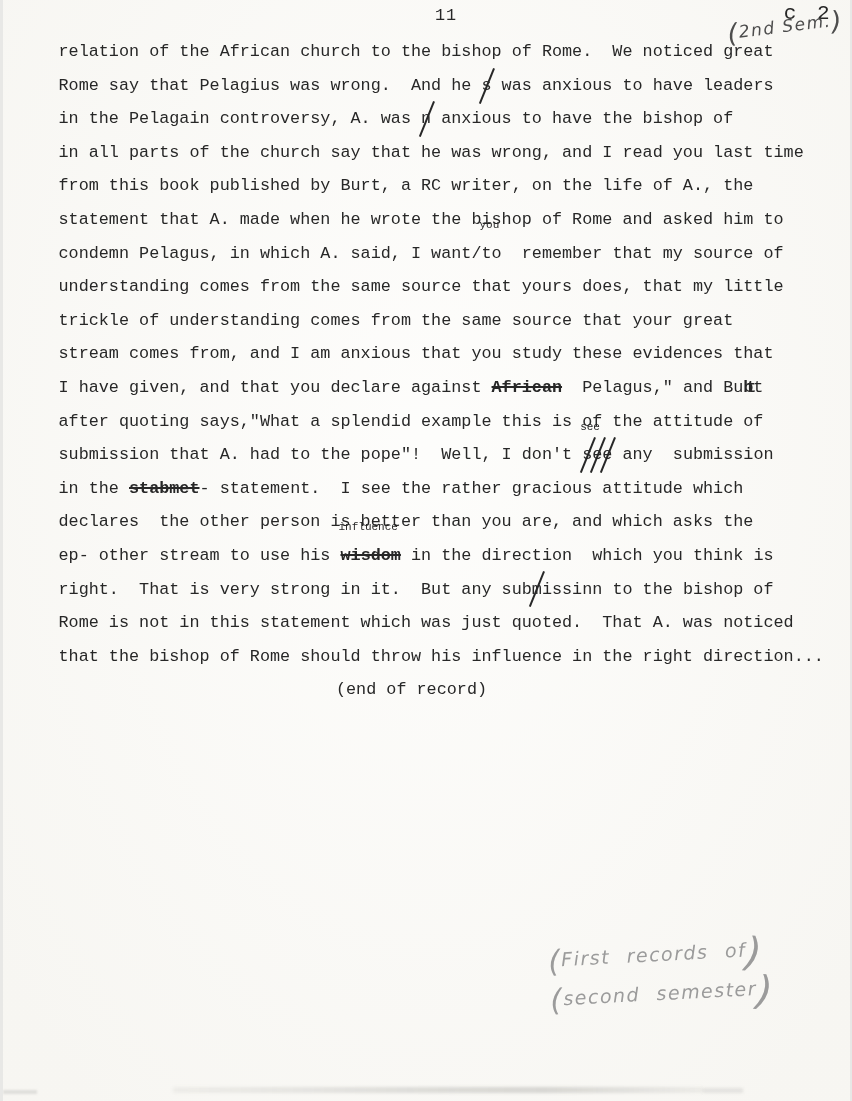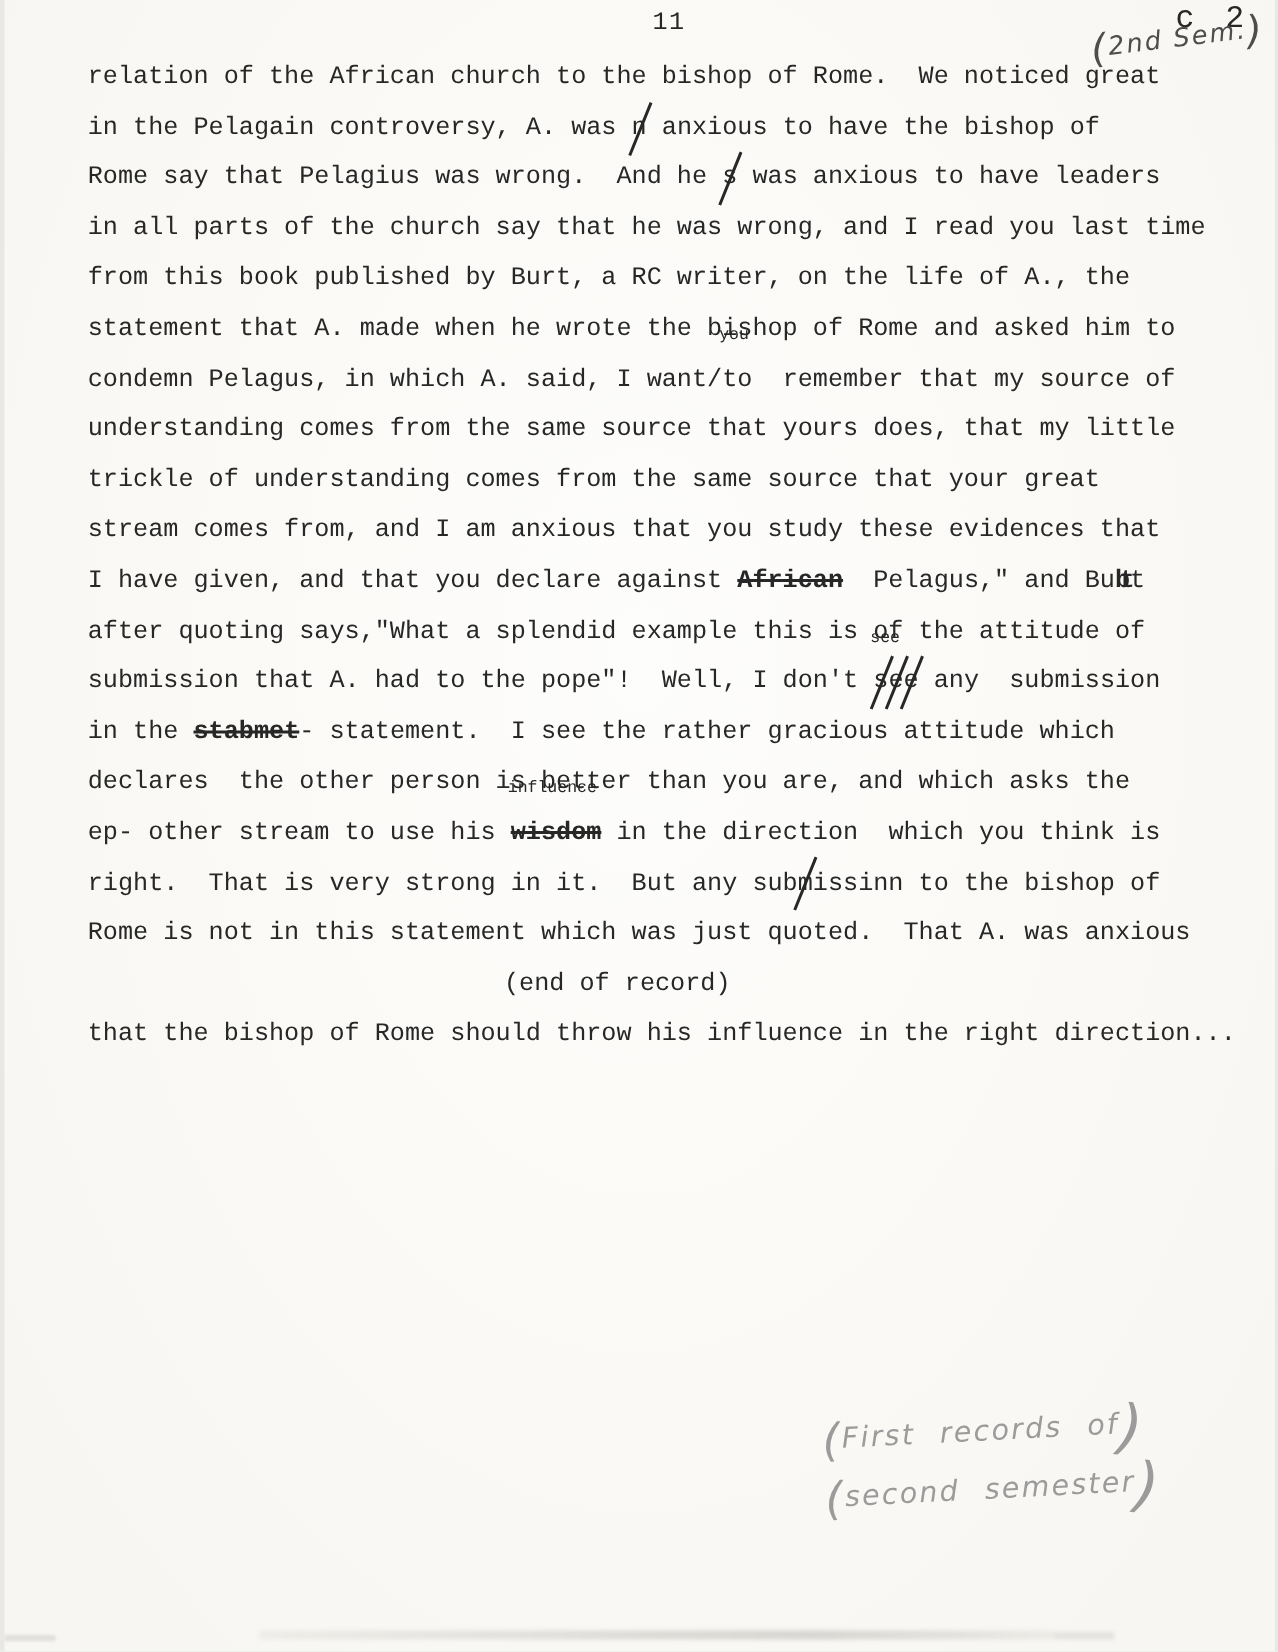--- a/index.html
+++ b/index.html
@@ -81,39 +81,39 @@
 <div class="sheet">
 
   <div class="pageno">11</div>
 
   <div class="corner-typed">c 2</div>
 
   <div class="corner-hand"><span class="bigparen">(</span><span>2nd Sem.</span><span class="bigparen">)</span></div>
 
   <div class="body">
       <div class="tline"><span>relation of the African church to the bishop of Rome.  We noticed great</span></div>
+      <div class="tline"><span>Rome say that Pelagius was wrong.  And he </span><span><span class="sl">s</span></span><span> was anxious to have leaders</span></div>
       <div class="tline"><span>in the Pelagain controversy, A. was </span><span><span class="sl">n</span></span><span> anxious to have the bishop of</span></div>
-      <div class="tline"><span>Rome say that Pelagius was wrong.  And he </span><span><span class="sl">s</span></span><span> was anxious to have leaders</span></div>
       <div class="tline"><span>in all parts of the church say that he was wrong, and I read you last time</span></div>
       <div class="tline"><span>from this book published by Burt, a RC writer, on the life of A., the</span></div>
       <div class="tline"><span>statement that A. made when he wrote the bishop of Rome and asked him to</span></div>
       <div class="tline"><span>condemn Pelagus, in which A. said, I want/</span><span class="ins"><span class="insw">you</span></span><span>to  remember that my source of</span></div>
       <div class="tline"><span>understanding comes from the same source that yours does, that my little</span></div>
       <div class="tline"><span>trickle of understanding comes from the same source that your great</span></div>
       <div class="tline"><span>stream comes from, and I am anxious that you study these evidences that</span></div>
       <div class="tline"><span>I have given, and that you declare against </span><span class="xout">African</span><span>  Pelagus," and Bu</span><span class="ov"><span>b</span><span class="ov2">t</span></span><span>t</span></div>
       <div class="tline"><span>after quoting says,"What a splendid example this is of the attitude of</span></div>
       <div class="tline"><span>submission that A. had to the pope"!  Well, I don't </span><span class="ins"><span class="insw">see</span></span><span><span class="sl">s</span><span class="sl">e</span><span class="sl">e</span></span><span> any  submission</span></div>
       <div class="tline"><span>in the </span><span class="xout">stabmet</span><span>- statement.  I see the rather gracious attitude which</span></div>
       <div class="tline"><span>declares  the other person is better than you are, and which asks the</span></div>
       <div class="tline"><span>ep- other stream to use his </span><span class="ins"><span class="insw">influence</span></span><span class="xout">wisdom</span><span> in the direction  which you think is</span></div>
       <div class="tline"><span>right.  That is very strong in it.  But any sub</span><span><span class="sl">m</span></span><span>issinn to the bishop of</span></div>
-      <div class="tline"><span>Rome is not in this statement which was just quoted.  That A. was anxious</span></div>
+      <div class="tline"><span>Rome is not in this statement which was just quoted.  That A. was noticed</span></div>
+      <div class="tline"><span>that the bishop of Rome should throw his influence in the right direction...</span></div>
       <div class="tline center"><span>(end of record)</span></div>
-      <div class="tline"><span>that the bishop of Rome should throw his influence in the right direction...</span></div>
     </div>
 
   <div class="handnote">
     <div><span class="p1">(</span><span>First records of</span><span class="p2">)</span></div>
     <div><span class="p1">(</span><span>second semester</span><span class="p2">)</span></div>
   </div>
 
   <div class="smudge main"></div>
   <div class="smudge blob"></div>
   <div class="smudge edge"></div>

